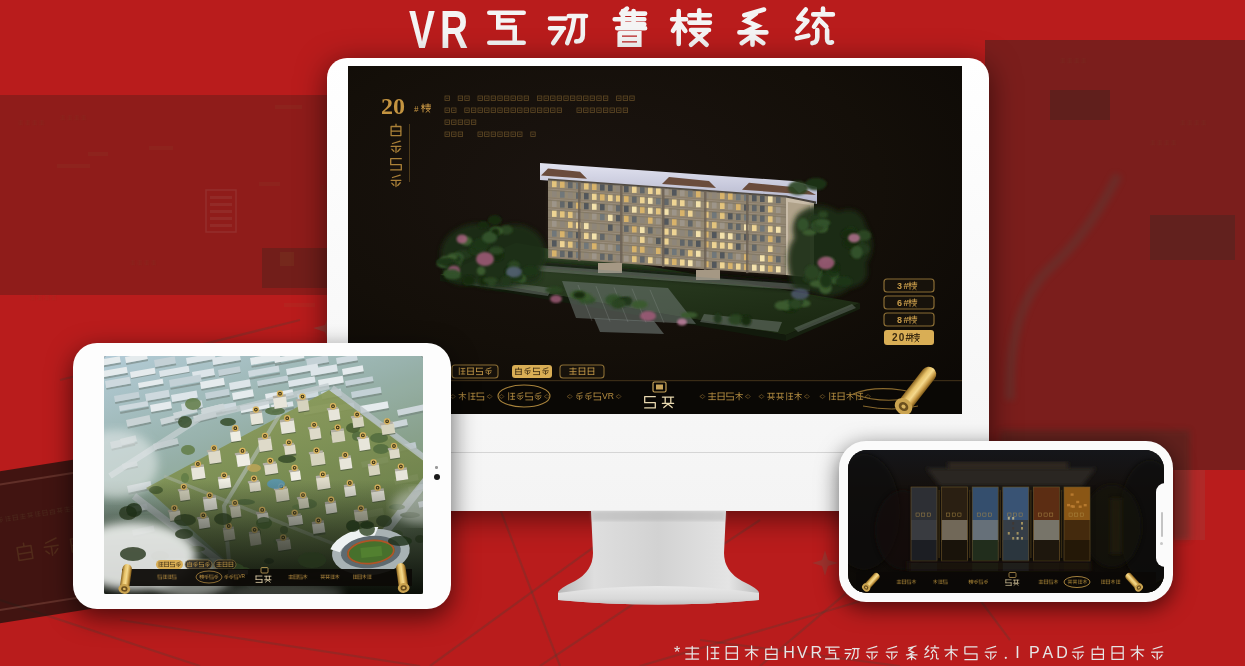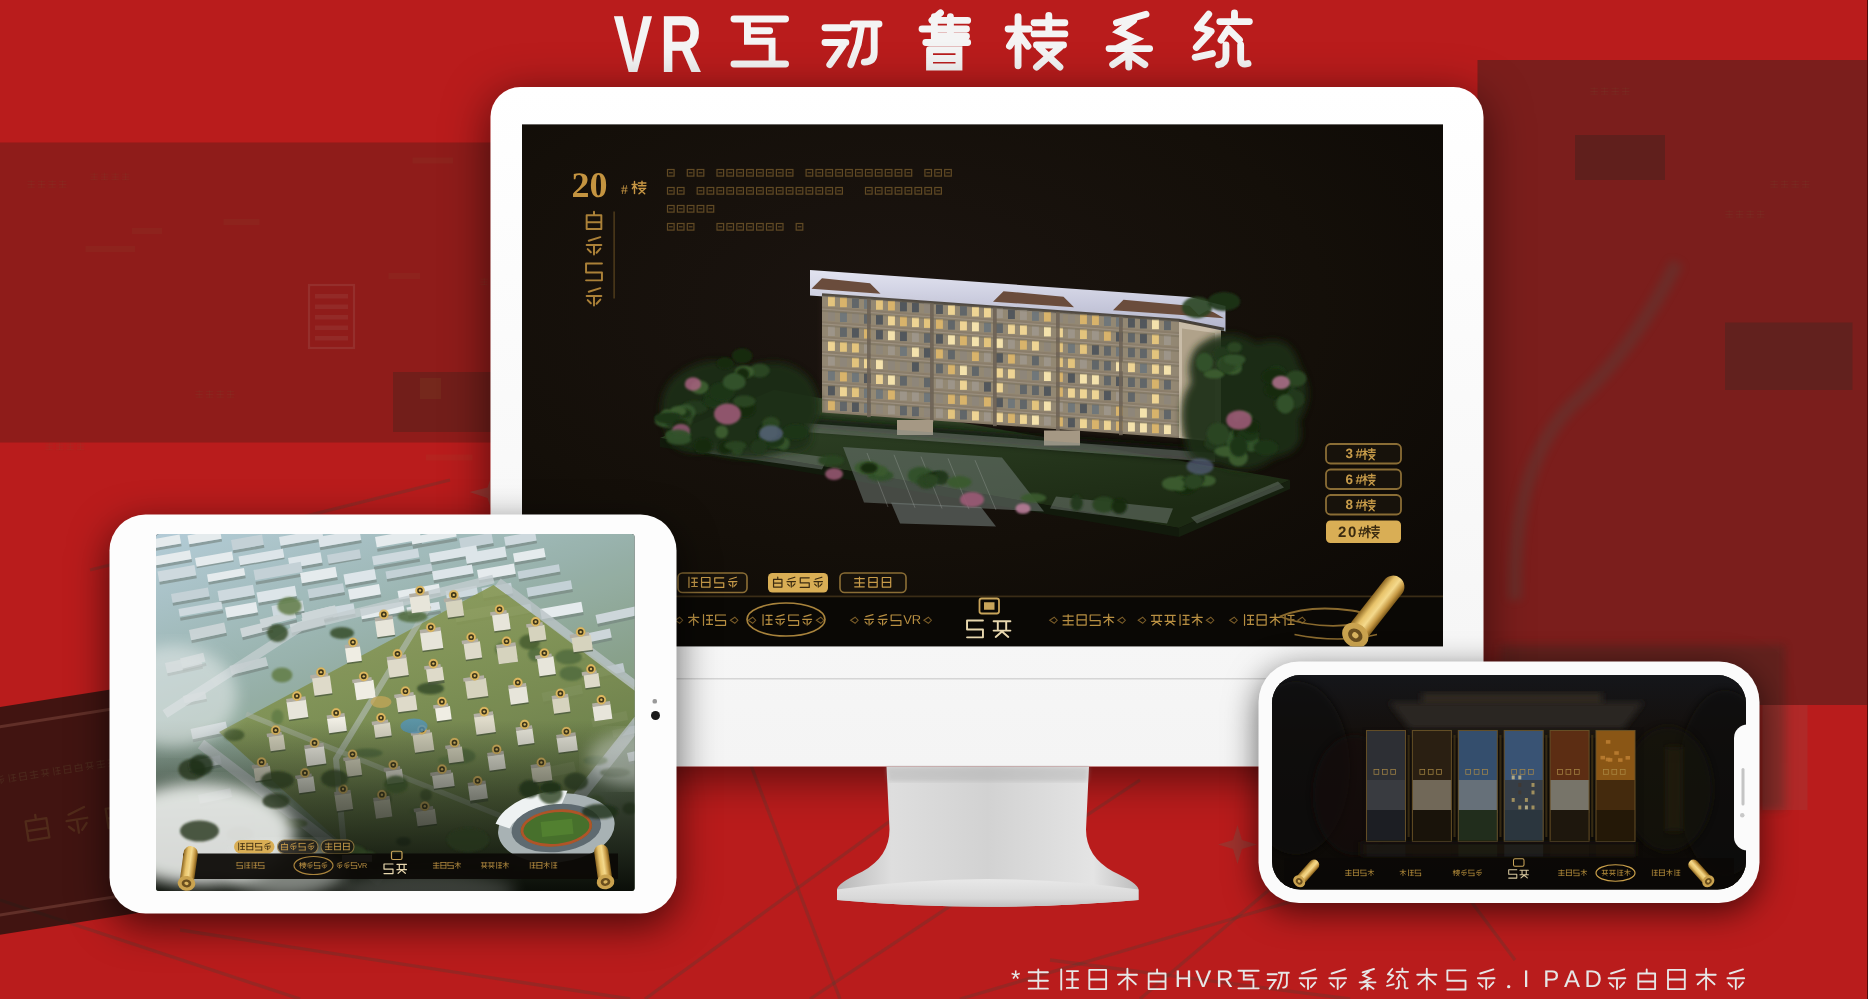--- a/index.html
+++ b/index.html
@@ -1,17 +1,17 @@
 <!DOCTYPE html>
 <html><head><meta charset="utf-8"><style>
 html,body{margin:0;padding:0;background:#000;}
 #page{position:relative;width:1245px;height:666px;overflow:hidden;background:#b91c1c;font-family:"Liberation Sans",sans-serif;}
 .abs{position:absolute;}
 #monitor{left:327px;top:58px;width:662px;height:453px;background:linear-gradient(#ffffff,#f4f4f4);border-radius:20px;box-shadow:0 6px 30px rgba(0,0,0,0.55);}
-#mscreen{position:absolute;left:21px;top:25px;width:614px;height:260px;background:#0e0b08;}
+#mscreen{position:absolute;left:21px;top:8px;width:614px;height:260px;background:#0e0b08;}
 #chinline{position:absolute;left:2px;right:2px;top:394px;height:1px;background:#d5d5d5;}
 #tablet{left:73px;top:343px;width:378px;height:266px;background:#fdfdfd;border-radius:24px;box-shadow:0 8px 26px rgba(0,0,0,0.6);}
 #tscreen{position:absolute;left:31px;top:13px;width:319px;height:238px;background:#222;overflow:hidden;border-radius:2px;}
 #phone{left:839px;top:441px;width:334px;height:161px;background:#fbfbfb;border-radius:27px;box-shadow:0 6px 22px rgba(0,0,0,0.6);}
 #pscreen{position:absolute;left:9px;top:9px;width:316px;height:143px;background:#0d0b08;border-radius:19px;overflow:hidden;}
 </style></head><body>
 <div id="page">
     <svg class="abs" style="left:0;top:0" width="1245" height="666">
       <filter id="bgb">
         <feGaussianBlur stdDeviation="3"></feGaussianBlur>

